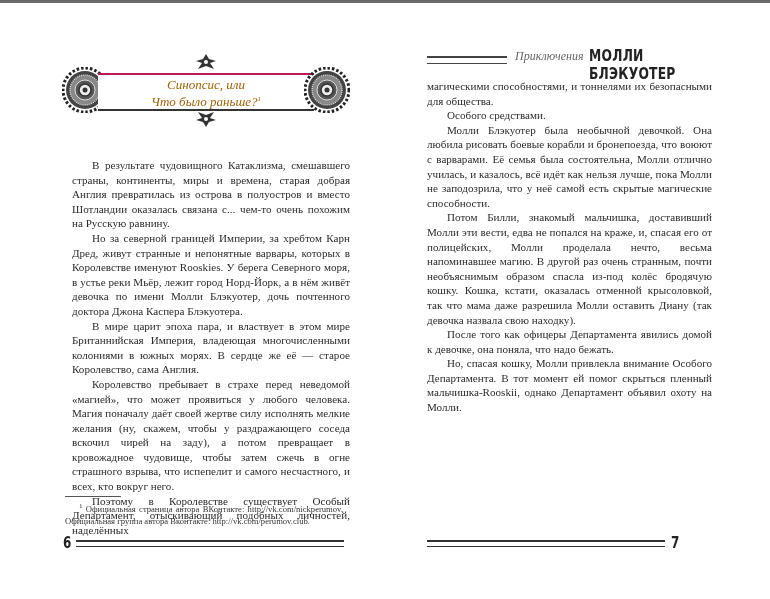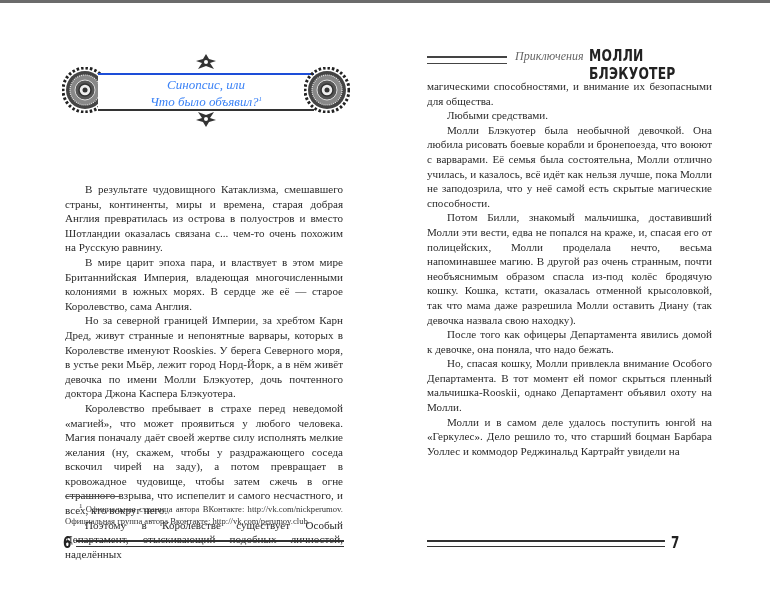--- a/index.html
+++ b/index.html
@@ -13,41 +13,41 @@
   .page-left { left:0; width:385px; }
   .page-right { left:385px; width:385px; }
 
   
   .banner { position:absolute; left:62px; top:50px; width:288px; height:86px; }
   .banner .gear { position:absolute; top:14px; width:46px; height:46px; }
   .banner .gear.left { left:0; }
   .banner .gear.right { right:0; }
   .banner .ribbon {
     position:absolute; left:36px; right:36px; top:20px; height:34px;
-    border-top:2px solid #1d4ed8; border-bottom:2px solid #333; background:#fff;
-    text-align:center; font-style:italic; font-size:13px; line-height:15px; color:#3b82f6;
+    border-top:2px solid #be185d; border-bottom:2px solid #333; background:#fff;
+    text-align:center; font-style:italic; font-size:13px; line-height:15px; color:#a16207;
   }
   .banner .ribbon .l1 { display:block; margin-top:2px; }
   .banner .ornament { position:absolute; left:128px; width:32px; height:20px; }
   .banner .ornament.top { top:0; }
   .banner .ornament.bottom { top:55px; }
   sup { font-size:7px; }
 
   
   .run-header { position:absolute; left:42px; top:46px; width:285px; height:18px; }
   .run-header .rule { position:absolute; left:0; top:7px; width:80px; height:5px;
     border-top:2px solid #444; border-bottom:1px solid #444; }
   .run-header .series { position:absolute; left:88px; top:0; font-style:italic; font-size:12px; color:#666; }
   .run-header .title { position:absolute; left:162px; top:-2px; font-family:"DejaVu Sans",sans-serif;
     font-weight:bold; font-size:15px; letter-spacing:0.3px; color:#222; transform:scaleX(0.82); transform-origin:left; }
 
   .text { position:absolute; font-size:11.1px; line-height:14.6px; text-align:justify; }
   .text p { margin:0; text-indent:20px; }
   .text p.noindent { text-indent:0; }
-  .left-text { left:65px; top:155px; width:278px;margin-top:24px; }
+  .left-text { left:72px; top:155px; width:278px; }
   .right-text { left:42px; top:76px; width:285px; }
 
   .fn-rule { position:absolute; left:65px; top:493px; width:56px; height:1px; background:#555; }
   .footnote { position:absolute; left:65px; top:497px; width:278px; font-size:8.6px; line-height:12px; text-align:justify; color:#333; }
   .footnote p { margin:0; text-indent:14px; }
 
   .folio { position:absolute; top:531px; font-family:"DejaVu Sans",sans-serif; font-weight:bold; font-size:15px; color:#222; transform:scaleX(0.8); }
   .folio-left { left:62px; }
   .folio-right { left:285px; }
   .folio-rule { position:absolute; top:537px; height:4px; border-top:2px solid #333; border-bottom:1px solid #333; }
@@ -68,40 +68,40 @@
     <svg class="gear left" viewBox="0 0 46 46">
       <circle cx="23" cy="23" r="22" fill="none" stroke="#222" stroke-width="3" stroke-dasharray="2.5 2"></circle>
       <circle cx="23" cy="23" r="19" fill="#444"></circle>
       <circle cx="23" cy="23" r="15" fill="#888" stroke="#eee" stroke-width="1.2" stroke-dasharray="1 1"></circle>
       <circle cx="23" cy="23" r="10" fill="#555" stroke="#ddd" stroke-width="1"></circle>
       <circle cx="23" cy="23" r="6" fill="#eee" stroke="#333" stroke-width="1.5"></circle>
       <circle cx="23" cy="23" r="2.5" fill="#333"></circle>
     </svg>
     <div class="ribbon">
       <span class="l1">Синопсис, или</span>
-      <span>Что было объявил?</span><sup>1</sup>
+      <span>Что было раньше?</span><sup>1</sup>
     </div>
     <svg class="gear right" viewBox="0 0 46 46">
       <circle cx="23" cy="23" r="22" fill="none" stroke="#222" stroke-width="3" stroke-dasharray="2.5 2"></circle>
       <circle cx="23" cy="23" r="19" fill="#444"></circle>
       <circle cx="23" cy="23" r="15" fill="#888" stroke="#eee" stroke-width="1.2" stroke-dasharray="1 1"></circle>
       <circle cx="23" cy="23" r="10" fill="#555" stroke="#ddd" stroke-width="1"></circle>
       <circle cx="23" cy="23" r="6" fill="#eee" stroke="#333" stroke-width="1.5"></circle>
       <circle cx="23" cy="23" r="2.5" fill="#333"></circle>
     </svg>
     <svg class="ornament bottom" viewBox="0 0 32 20">
       <path d="M16 19 L19 14 L26 12 L20 10 L24 4 L16 7 L8 4 L12 10 L6 12 L13 14 Z" fill="#333"></path>
       <circle cx="16" cy="11" r="2" fill="#fff"></circle>
     </svg>
   </div>
 
   <div class="text left-text">
     <p>В результате чудовищного Катаклизма, смешавшего страны, континенты, миры и времена, старая добрая Англия превратилась из острова в полуостров и вместо Шотландии оказалась связана с... чем-то очень похожим на Русскую равнину.</p>
+    <p>Но за северной границей Империи, за хребтом Карн Дред, живут странные и непонятные варвары, которых в Королевстве именуют Rooskies. У берега Северного моря, в устье реки Мьёр, лежит город Норд-Йорк, а в нём живёт девочка по имени Молли Блэкуотер, дочь почтенного доктора Джона Каспера Блэкуотера.</p>
     <p>В мире царит эпоха пара, и властвует в этом мире Британнийская Империя, владеющая многочисленными колониями в южных морях. В сердце же её — старое Королевство, сама Англия.</p>
-    <p>Но за северной границей Империи, за хребтом Карн Дред, живут странные и непонятные варвары, которых в Королевстве именуют Rooskies. У берега Северного моря, в устье реки Мьёр, лежит город Норд-Йорк, а в нём живёт девочка по имени Молли Блэкуотер, дочь почтенного доктора Джона Каспера Блэкуотера.</p>
     <p>Королевство пребывает в страхе перед неведомой «магией», что может проявиться у любого человека. Магия поначалу даёт своей жертве силу исполнять мелкие желания (ну, скажем, чтобы у раздражающего соседа вскочил чирей на заду), а потом превращает в кровожадное чудовище, чтобы затем сжечь в огне страшного взрыва, что испепелит и самого несчастного, и всех, кто вокруг него.</p>
     <p>Поэтому в Королевстве существует Особый Департамент, отыскивающий подобных личностей, наделённых</p>
   </div>
 
   <div class="fn-rule"></div>
   <div class="footnote">
     <p><sup>1</sup> <span>Официальная страница автора ВКонтакте: http://vk.com/nickperumov. Официальная группа автора Вконтакте: http://vk.com/perumov.club.</span></p>
   </div>
 
   <div class="folio folio-left">6</div>
@@ -109,24 +109,23 @@
 </div>
 
 <div class="page page-right">
   <div class="run-header">
     <div class="rule"></div>
     <span class="series">Приключения</span>
     <span class="title">МОЛЛИ БЛЭКУОТЕР</span>
   </div>
 
   <div class="text right-text">
-    <p class="noindent">магическими способностями, и внимание их безопасными для общества.</p>
-    <p>Любыми средствами.</p>
+    <p class="noindent">магическими способностями, и тоннелями их безопасными для общества.</p>
+    <p>Особого средствами.</p>
     <p>Молли Блэкуотер была необычной девочкой. Она любила рисовать боевые корабли и бронепоезда, что воюют с варварами. Её семья была состоятельна, Молли отлично училась, и казалось, всё идёт как нельзя лучше, пока Молли не заподозрила, что у неё самой есть скрытые магические способности.</p>
     <p>Потом Билли, знакомый мальчишка, доставивший Молли эти вести, едва не попался на краже, и, спасая его от полицейских, Молли проделала нечто, весьма напоминавшее магию. В другой раз очень странным, почти необъяснимым образом спасла из-под колёс бродячую кошку. Кошка, кстати, оказалась отменной крысоловкой, так что мама даже разрешила Молли оставить Диану (так девочка назвала свою находку).</p>
     <p>После того как офицеры Департамента явились домой к девочке, она поняла, что надо бежать.</p>
     <p>Но, спасая кошку, Молли привлекла внимание Особого Департамента. В тот момент ей помог скрыться пленный мальчишка-Rooskii, однако Департамент объявил охоту на Молли.</p>
-    <p>Молли и в самом деле удалось поступить юнгой на «Геркулес». Дело решило то, что старший боцман Барбара Уоллес и коммодор Реджинальд Картрайт увидели на</p>
   </div>
 
   <div class="folio-rule right"></div>
   <div class="folio folio-right">7</div>
 </div>
 
 </body></html>

